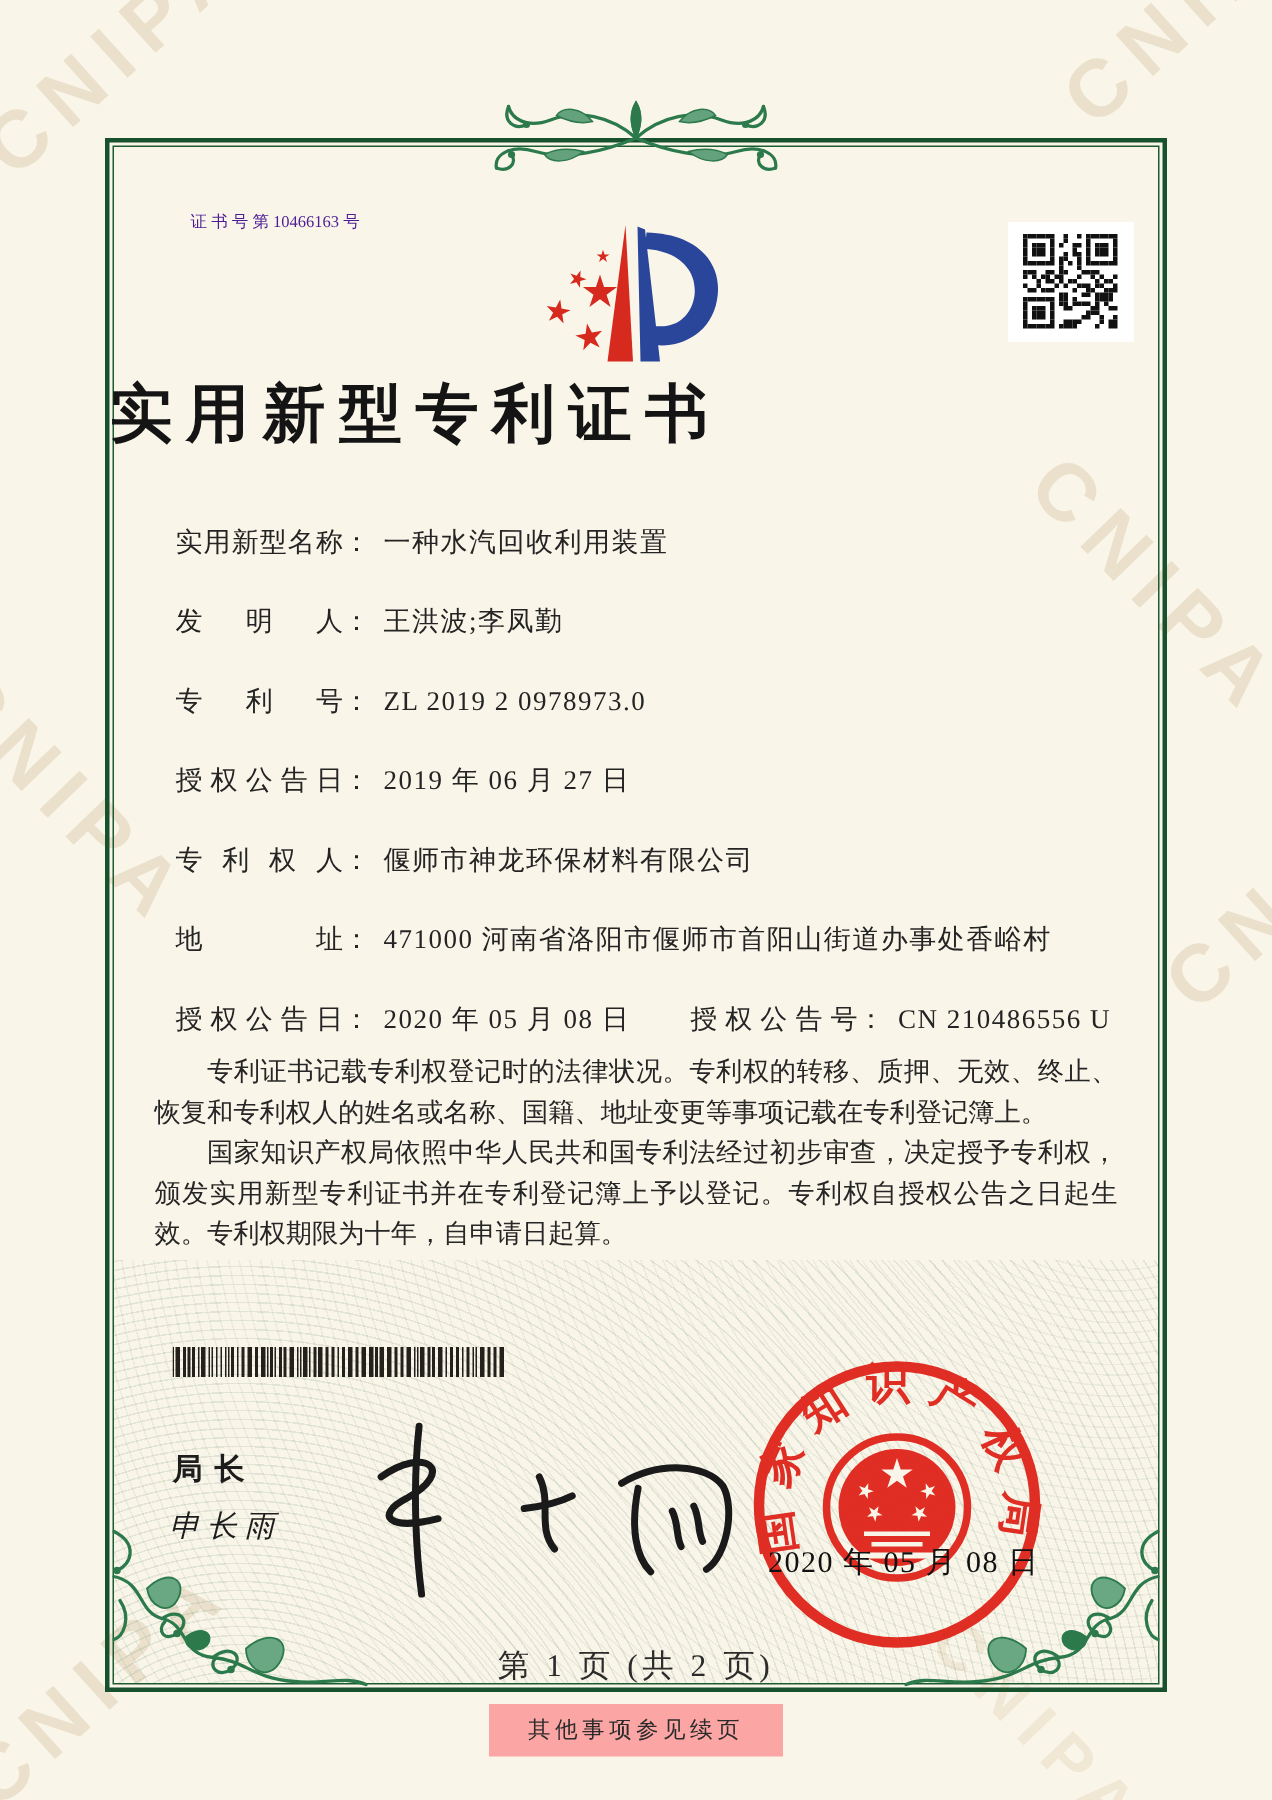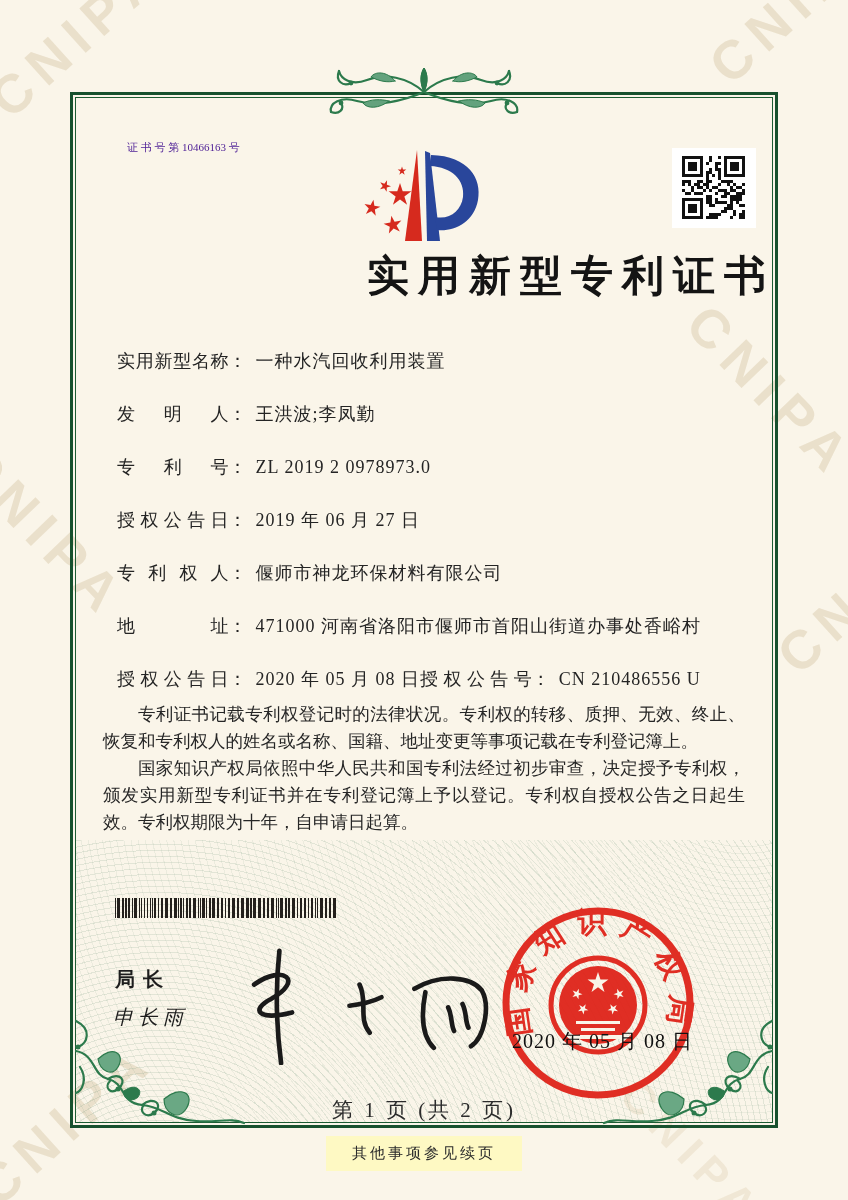--- a/index.html
+++ b/index.html
@@ -41,32 +41,32 @@
   .corner-left{left:-5px;}
   .corner-right{right:-5px;transform:scaleX(-1);}
   
   .cert-no{position:absolute;left:30px;top:45px;font-size:11px;color:#4c1d95;margin-left:24px;}
   .logo{position:absolute;left:50%;top:48px;transform:translateX(-50%);}
   .qr-box{
     position:absolute;left:599px;top:53px;width:84px;height:80px;background:#fff;
     display:flex;align-items:center;justify-content:center;
   }
   .title{
-    position:absolute;top:153px;left:0;width:100%;text-align:right;
+    position:absolute;top:153px;left:0;width:100%;text-align:left;
     font-size:42px;font-weight:bold;letter-spacing:9px;color:#141414;
   }
   
   .fields{position:absolute;left:44px;top:255px;right:28px;font-size:18px;color:#242424;}
   .field-row{display:flex;align-items:center;margin-bottom:31px;line-height:22px;}
   .f-label{display:inline-block;width:6.2em;text-align:justify;text-align-last:justify;}
   .f-colon{margin-right:9px;}
   .f-value{letter-spacing:1px;}
   .auth-row{display:flex;align-items:center;line-height:22px;font-family:Liberation Serif, serif;}
   .auth-pair{display:flex;align-items:baseline;}
-  .auth-pair2{}
+  .auth-pair2{margin-left:40px;}
   
   .paras{
     position:absolute;left:30px;right:30px;top:606px;
     font-size:17.5px;line-height:27px;text-align:justify;color:#262626;
   }
   .paras p{margin:0;text-indent:2em;}
   
   .barcode{position:absolute;left:42px;top:803px;}
   .officer-title{
     position:absolute;left:42px;top:871px;font-size:20px;letter-spacing:8px;
@@ -81,21 +81,21 @@
   .seal-date{
     position:absolute;left:439px;top:933px;font-size:20px;color:#111;
     letter-spacing:1px;white-space:nowrap;
   }
   .page-indicator{
     position:absolute;top:1001px;left:0;width:100%;text-align:center;
     font-size:21px;letter-spacing:3px;color:#2b2b2b;
   }
   .note{
     position:absolute;left:50%;top:1136px;transform:translateX(-50%);
-    background:#fef9c3;padding:8px 26px;font-size:15px;letter-spacing:3px;
+    background:#fca5a5;padding:8px 26px;font-size:15px;letter-spacing:3px;
     color:#2b2b2b;white-space:nowrap;
   }
 </style>
 </head>
 <body>
 
 <div class="paper">
 
   <div class="wm wm1">CNIPA</div>
   <div class="wm wm2">CNIPA</div>

